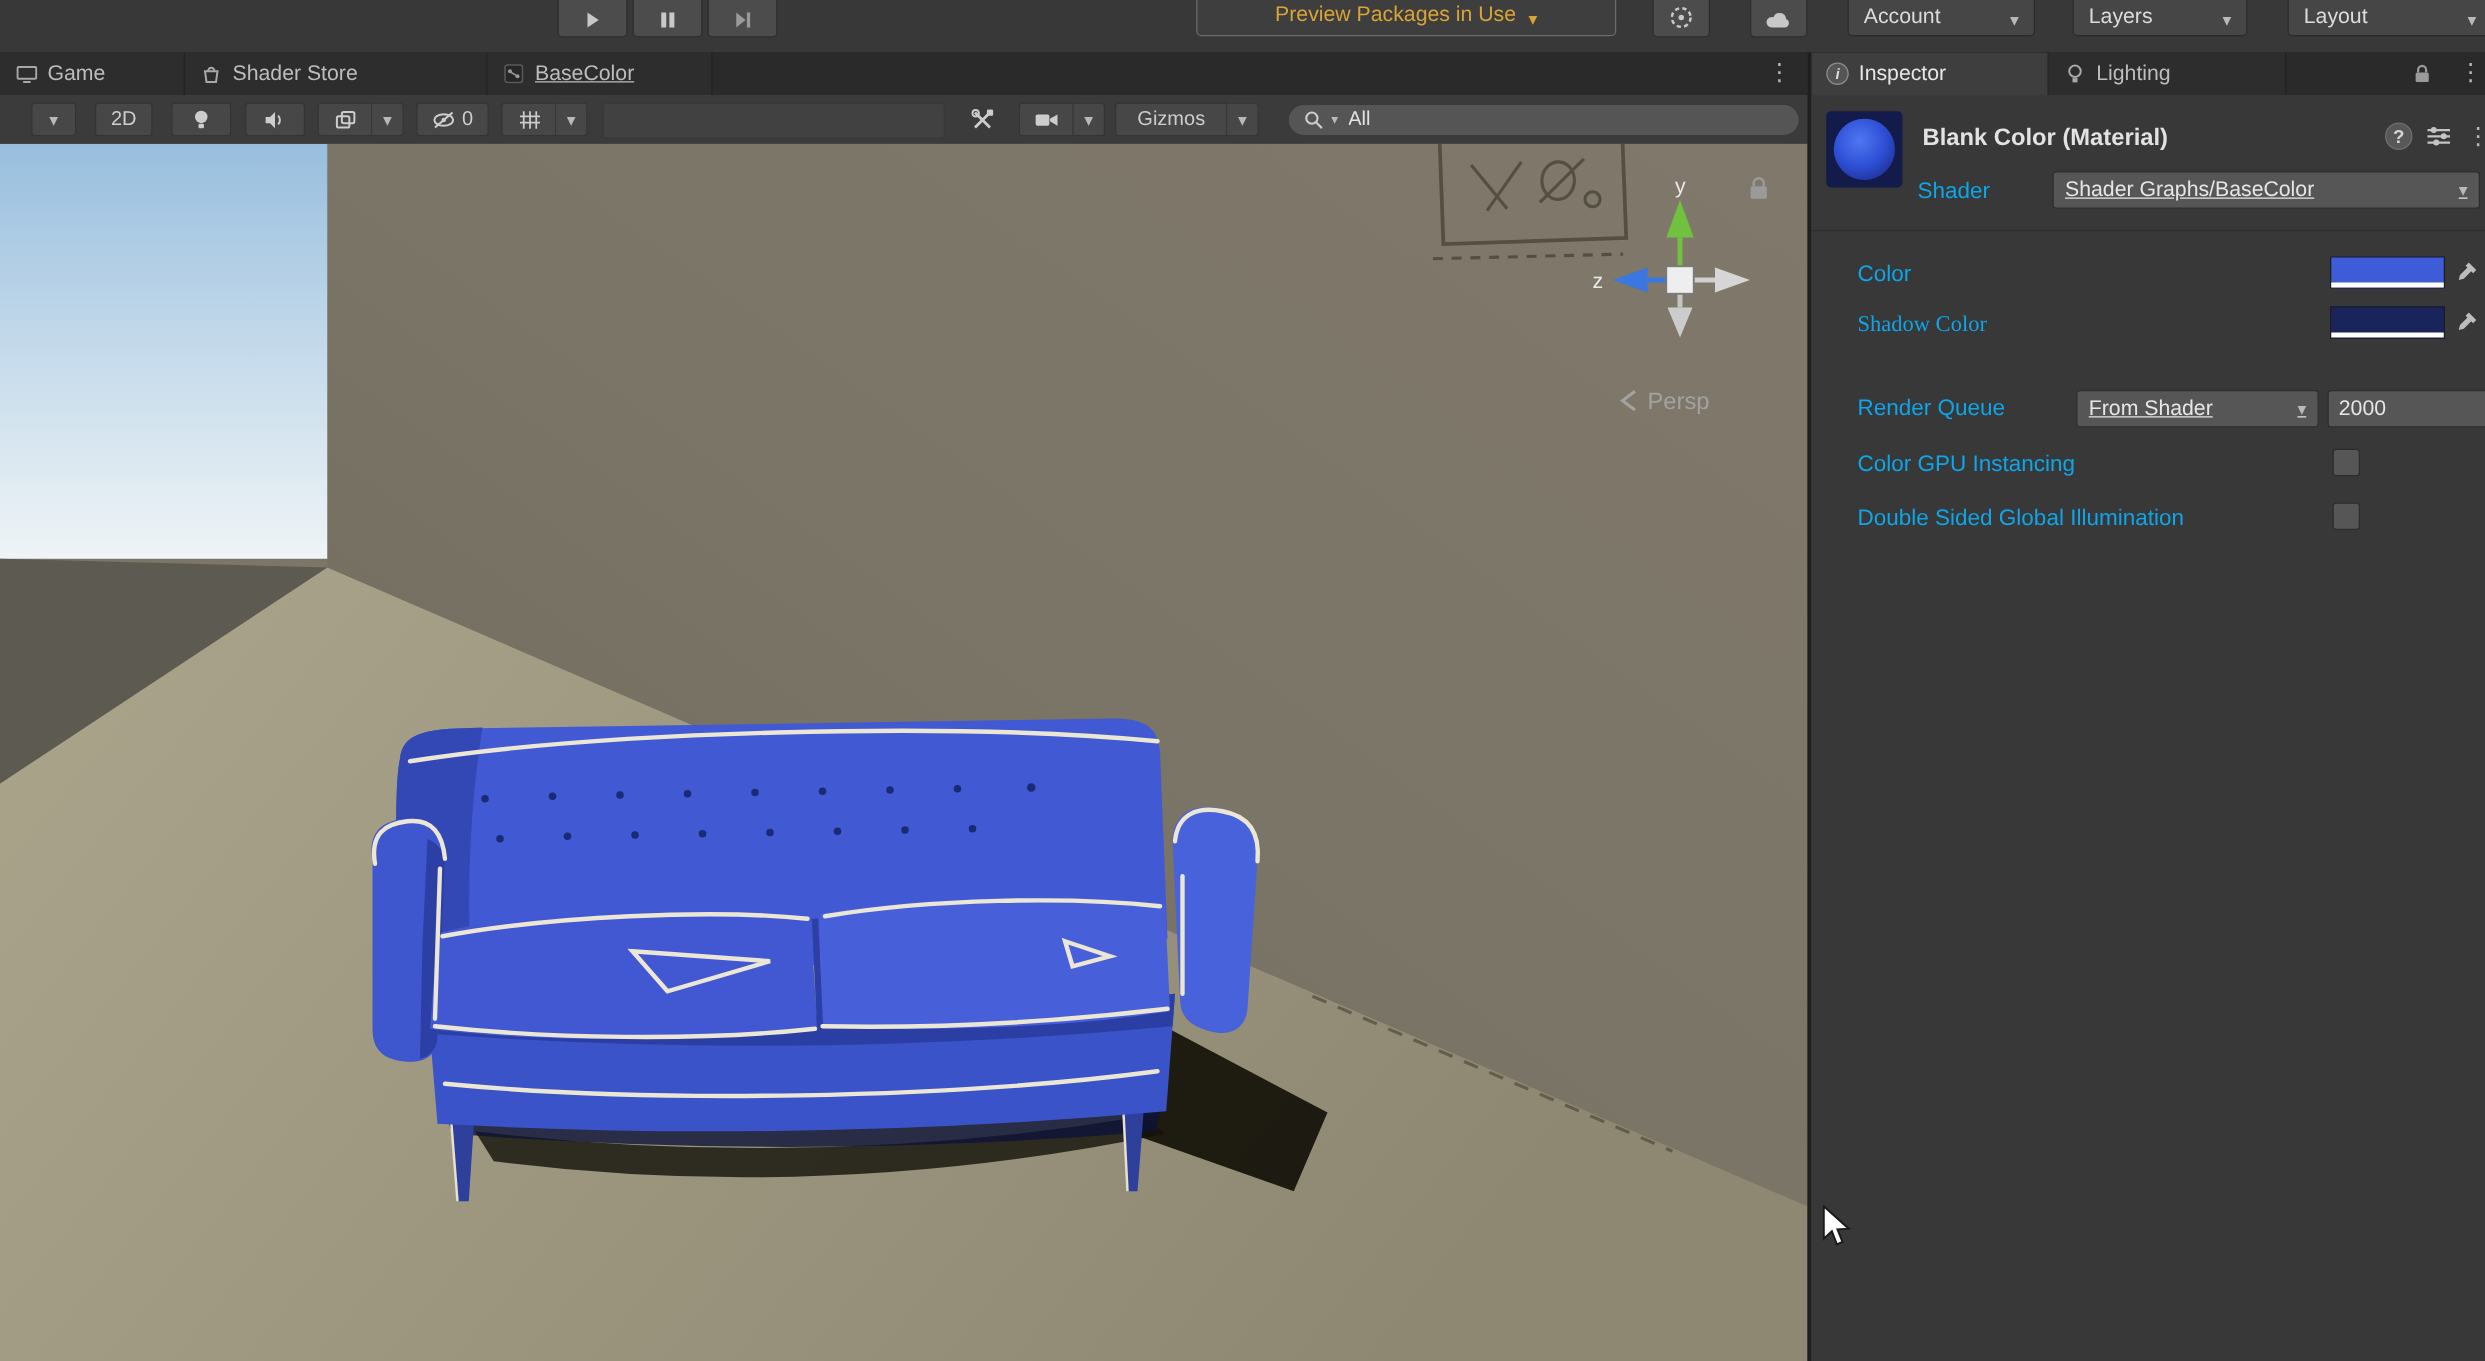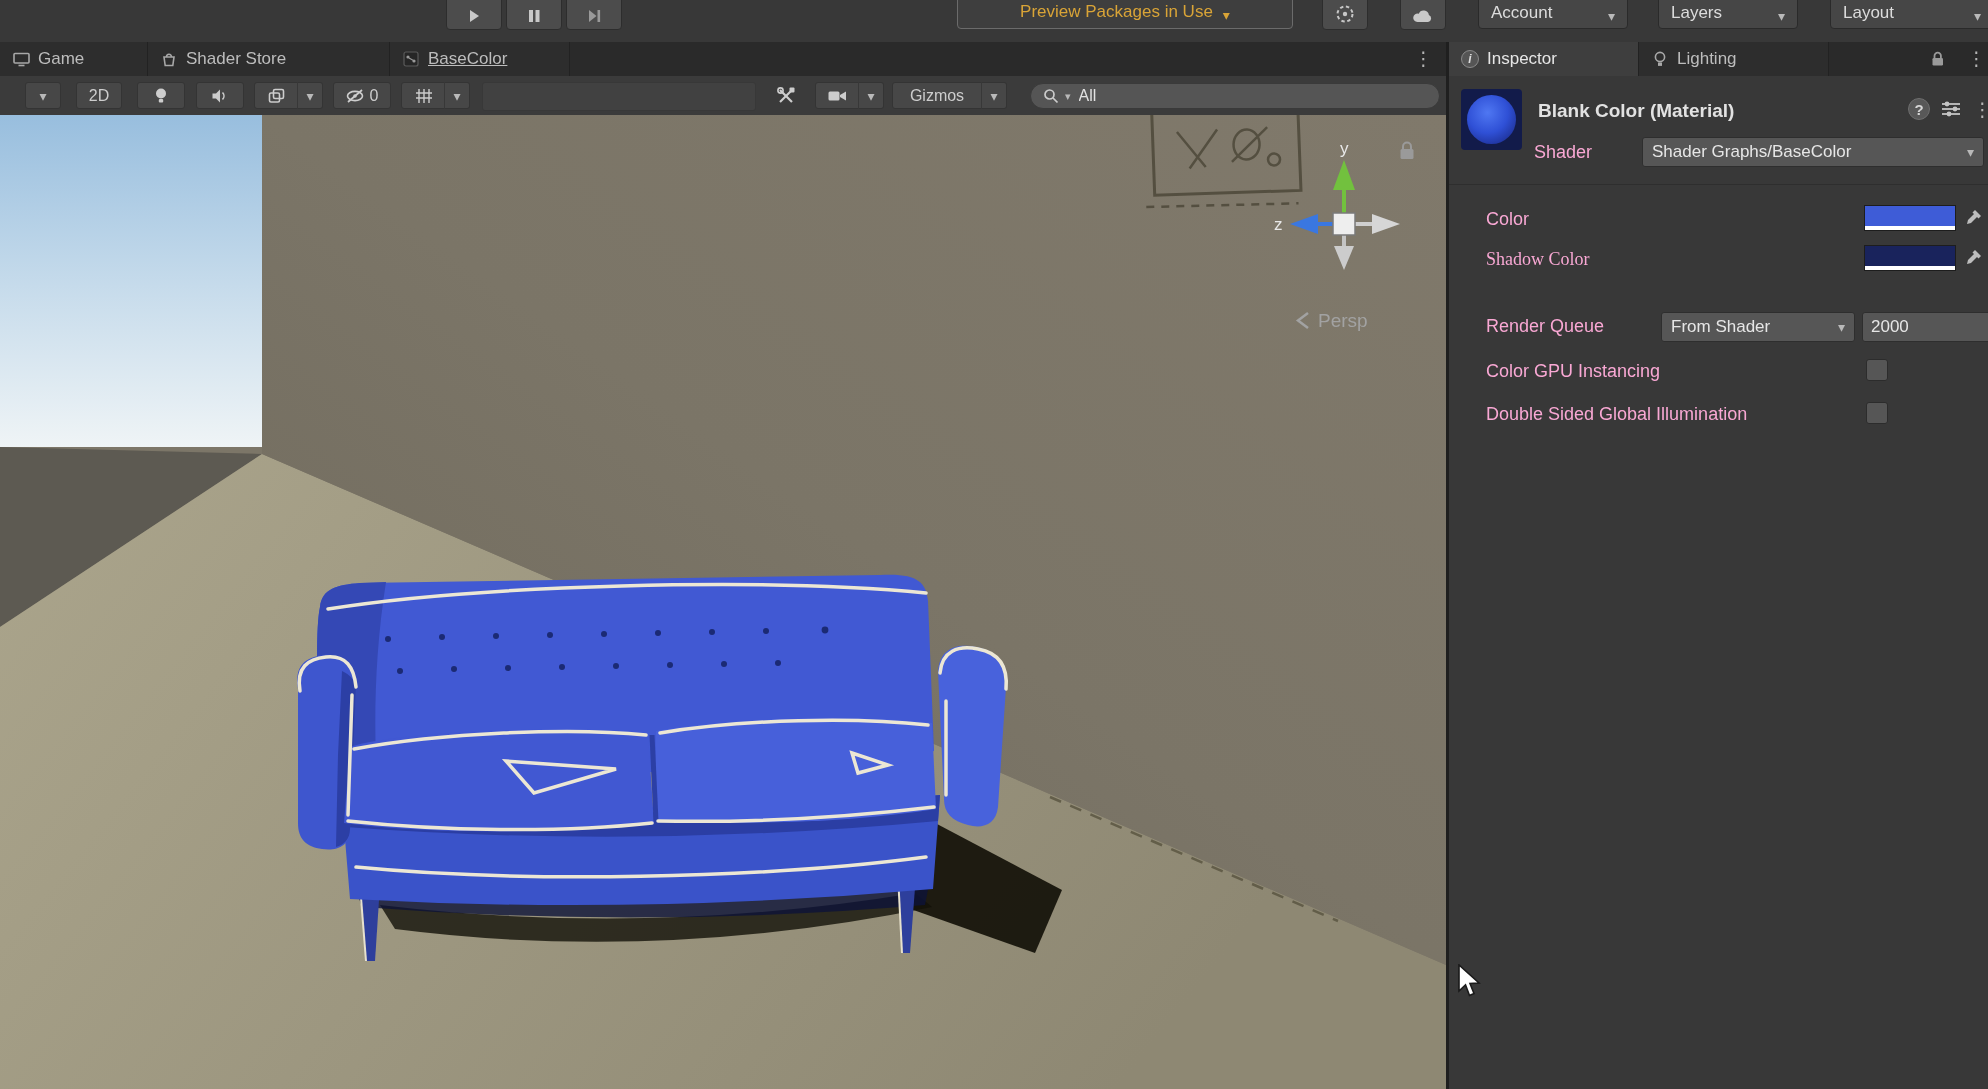--- a/index.html
+++ b/index.html
@@ -47,23 +47,23 @@
 
   
   .pane-divider{left:1446px;top:42px;width:3px;height:1047px;background:#1f1f1f;}
 
   
   .right-content{left:1449px;top:76px;width:539px;height:1013px;background:#383838;overflow:hidden;}
   .insp-title{position:absolute;left:89px;top:24px;color:#e2e2e2;font-size:19px;font-weight:600;}
   .insp-thumb{position:absolute;left:12px;top:13px;width:61px;height:61px;border-radius:4px;background:#121b4a;overflow:hidden;}
   .insp-thumb .sphere{position:absolute;left:6px;top:6px;width:49px;height:49px;border-radius:50%;
     background:radial-gradient(circle at 42% 36%, #4f77f2 0%, #2f50d6 48%, #20359f 78%, #182a84 100%);}
-  .row-label{position:absolute;color:#f9a8d4;font-size:18px;}
+  .row-label{position:absolute;color:#0ea5e9;font-size:18px;}
   .dd{position:absolute;background:#565656;border:1px solid #2e2e2e;border-radius:3px;display:flex;align-items:center;
-    justify-content:space-between;padding:0 9px;box-sizing:border-box;color:#e6e6e6;font-size:17px;}
+    justify-content:space-between;padding:0 9px;box-sizing:border-box;color:#e6e6e6;font-size:17px;text-decoration:underline;}
   .num-field{position:absolute;background:#565656;border:1px solid #2e2e2e;border-radius:3px;box-sizing:border-box;}
   .num-field input{background:transparent;border:none;outline:none;color:#e6e6e6;font-size:17px;width:100%;height:100%;
     padding:0 8px;box-sizing:border-box;font-family:"Liberation Sans",sans-serif;}
   .swatch{position:absolute;width:92px;height:26px;border:1px solid #1d1d1d;box-sizing:border-box;}
   .swatch .alpha{position:absolute;left:0;right:0;bottom:0;height:4px;background:#ffffff;}
   .checkbox{position:absolute;width:22px;height:22px;background:#565656;border:1px solid #2c2c2c;border-radius:3px;box-sizing:border-box;}
   .divider{position:absolute;left:0;width:539px;height:1px;background:#2e2e2e;}
   .hdr-icon{position:absolute;top:22px;display:flex;align-items:center;justify-content:center;}
   .help-circle{width:22px;height:22px;border-radius:50%;background:#585858;border:1px solid #6e6e6e;color:#d6d6d6;
     font-size:15px;font-weight:bold;display:flex;align-items:center;justify-content:center;box-sizing:border-box;}

